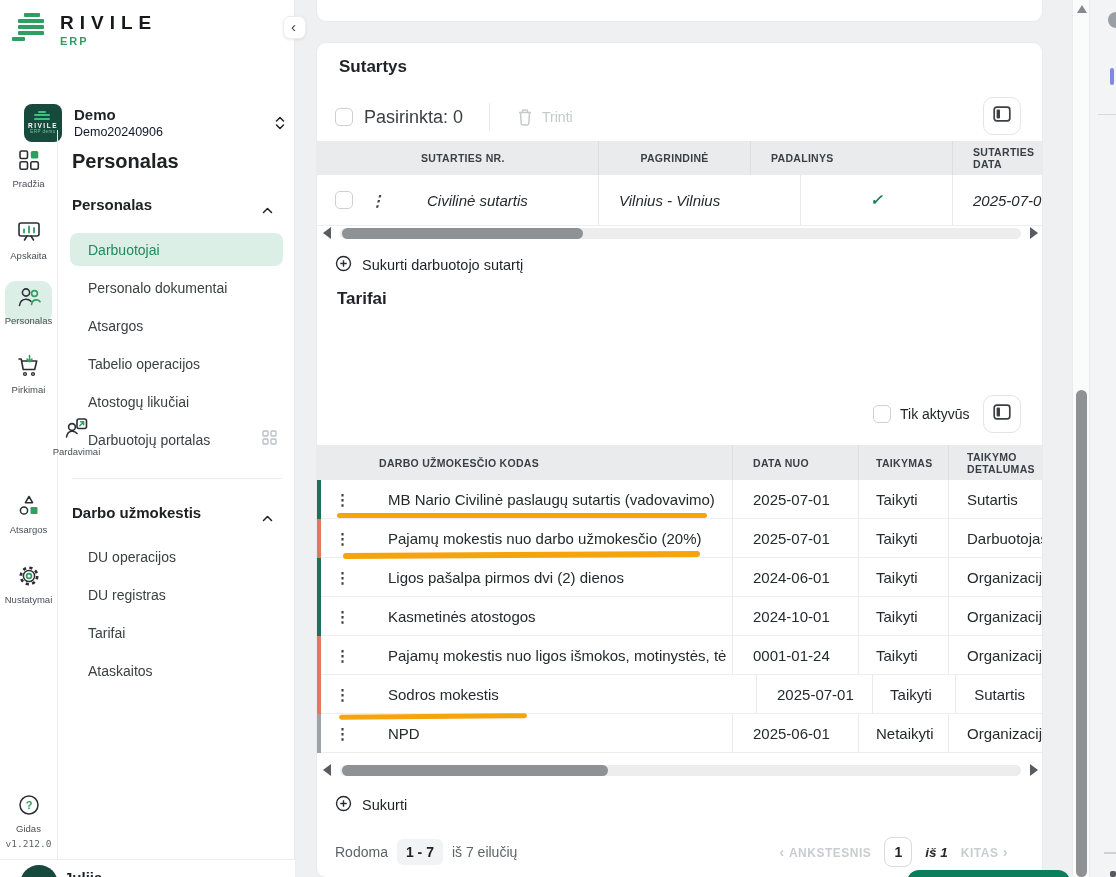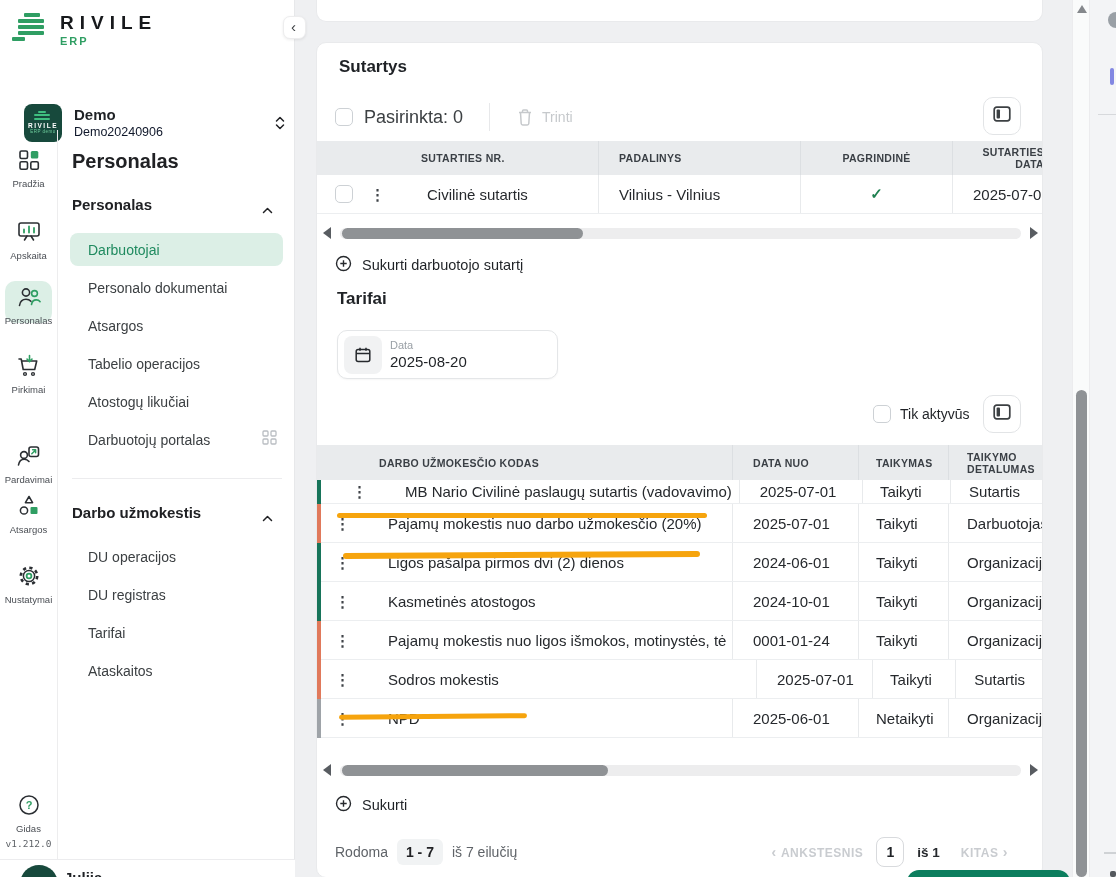--- a/index.html
+++ b/index.html
@@ -98,21 +98,21 @@
   .hl { position:absolute; height:5px; border-radius:3px; background:linear-gradient(90deg,#f6a81c,#ef9305); z-index:3; }
 
   .footer { position:absolute; left:0; top:786px; width:727px; height:44px; }
   .f-left { position:absolute; left:18px; top:10px; display:flex; align-items:center; font-size:14px; color:#5f6368; }
   .f-range { background:#f1f3f4; border-radius:6px; padding:5px 9px; font-weight:700; color:#202124; margin:0 9px; }
   .f-right { position:absolute; right:36px; top:8px; display:flex; align-items:center; }
   .pg-prev,.pg-next { font-size:12px; font-weight:700; letter-spacing:.5px; color:#c9ccd0; cursor:pointer; }
   .pg-prev::before { content:"‹ "; font-size:14px; }
   .pg-next::after { content:" ›"; font-size:14px; }
   .pg-box { width:28px; height:30px; border:1px solid #d8dadd; border-radius:8px; display:flex; align-items:center; justify-content:center; font-size:14px; font-weight:700; color:#1f2226; background:#fff; margin:0 13px; }
-  .pg-of { font-size:13.5px; font-weight:700; color:#26292d; margin-right:21px; }
+  .pg-of { font-size:13.5px; font-weight:700; color:#26292d; margin-right:13px;font-style:italic; }
 
   .chat-btn { position:absolute; left:907px; top:870px; width:163px; height:28px; background:#0c7e5e; border-radius:12px 12px 0 0; cursor:pointer; z-index:6; }
 
   
   .vscroll { position:absolute; left:1072px; top:0; width:18px; height:877px; background:#fafbfb; border-left:1px solid #ececee; border-right:1px solid #ececee; }
   .vs-up { position:absolute; left:4px; top:5px; width:0; height:0; border-left:5px solid transparent; border-right:5px solid transparent; border-bottom:8px solid #85888c; cursor:pointer; }
   .vs-thumb { position:absolute; left:3px; top:390px; width:11px; height:487px; background:#8f9295; border-radius:6px; cursor:grab; }
   .right-sliver { position:absolute; left:1090px; top:0; width:26px; height:877px; background:#f3f4f6; }
   .rs-circle { position:absolute; left:18px; top:12px; width:16px; height:16px; border-radius:50%; background:#9aa0a6; }
   .rs-blue { position:absolute; left:20px; top:68px; width:4px; height:17px; border-radius:2px; background:#8287e2; }
@@ -201,21 +201,21 @@
         <svg width="26" height="24" viewBox="0 0 26 24" fill="none">
             <path d="M3 5h2.2l2 10.5h11.5l2-8.5H6" stroke="#2b2f33" stroke-width="1.6" stroke-linecap="round" stroke-linejoin="round"></path>
             <circle cx="9" cy="20" r="1.4" stroke="#2b2f33" stroke-width="1.4"></circle>
             <circle cx="17" cy="20" r="1.4" stroke="#2b2f33" stroke-width="1.4"></circle>
             <path d="M13.5 1.5v6M11 5l2.5 2.7L16 5" stroke="#2f9e63" stroke-width="1.6" stroke-linecap="round" stroke-linejoin="round"></path>
           </svg>
       </span>
       <span class="rail-label">Pirkimai</span>
     </div>
 
-    <div class="rail-item" style="top:444px;">
+    <div class="rail-item" style="top:416px;margin-left:48px;">
       <span class="rail-ico">
         <svg width="26" height="24" viewBox="0 0 26 24" fill="none">
             <rect x="13" y="3" width="9.5" height="9.5" rx="2" stroke="#2b2f33" stroke-width="1.6"></rect>
             <path d="M15.8 9.8l3.6-3.6M16.6 5.8h3v3" stroke="#2f9e63" stroke-width="1.5" stroke-linecap="round" stroke-linejoin="round"></path>
             <circle cx="8" cy="11" r="3.4" stroke="#2b2f33" stroke-width="1.6"></circle>
             <path d="M2.5 21c.6-3.8 2.8-5.8 5.8-5.8 2 0 3.6.8 4.7 2.2" stroke="#2b2f33" stroke-width="1.6" stroke-linecap="round"></path>
           </svg>
       </span>
       <span class="rail-label">Pardavimai</span>
     </div>
@@ -323,25 +323,25 @@
     <div class="col-btn" style="left:666px; top:54px;">
       <span><svg width="18" height="16" viewBox="0 0 18 16" fill="none">
             <rect x="1.2" y="1.2" width="15.6" height="13.6" rx="2.5" stroke="#3c4043" stroke-width="1.7"></rect>
             <rect x="3.6" y="3.6" width="3.4" height="8.8" rx="1" fill="#3c4043"></rect>
           </svg></span>
     </div>
 
     <div class="tbl" style="top:98px;">
       <div class="thead" style="height:34px;">
         <div class="th" style="width:282px; padding-left:104px;">SUTARTIES NR.</div>
+        <div class="th" style="width:152px; justify-content:center;">PAGRINDINĖ</div>
         <div class="th" style="width:202px; padding-left:20px;">PADALINYS</div>
-        <div class="th" style="width:152px; justify-content:center;">PAGRINDINĖ</div>
-        <div class="th" style="width:91px; padding-left:20px;text-align:right;">SUTARTIES DATA</div>
-      </div>
-      <div class="trow" style="height:39px;">
+        <div class="th" style="width:91px; padding-left:20px;">SUTARTIES DATA</div>
+      </div>
+      <div class="trow" style="height:51px;font-style:italic;">
         <div class="td" style="width:282px; padding-left:18px;">
           <div class="cbx"></div>
           <span class="kebab" style="margin-left:17px;"></span>
           <span style="margin-left:42px;">Civilinė sutartis</span>
         </div>
         <div class="td" style="width:202px; padding-left:20px;">Vilnius - Vilnius</div>
         <div class="td" style="width:152px; justify-content:center;">
             <span class="check">✓</span>
           </div>
         <div class="td" style="width:91px; padding-left:20px;">2025-07-01</div>
@@ -359,51 +359,41 @@
     <div class="create-link" style="left:18px; top:212px;">
       <span><svg width="17" height="17" viewBox="0 0 17 17" fill="none" stroke="#26292d" stroke-width="1.4">
             <circle cx="8.5" cy="8.5" r="7"></circle>
             <path d="M8.5 5.3v6.4M5.3 8.5h6.4"></path>
           </svg></span>
       <span>Sukurti darbuotojo sutartį</span>
     </div>
 
     <h2 class="sec-title" style="left:20px; top:246px;">Tarifai</h2>
 
-    <div class="date-field">
-      <div class="date-ico">
-        <svg width="18" height="18" viewBox="0 0 18 18" fill="none" stroke="#26292d" stroke-width="1.5">
-            <rect x="2.2" y="3.5" width="13.6" height="12" rx="2"></rect>
-            <path d="M2.2 7.5h13.6M6 1.8v3M12 1.8v3"></path>
-          </svg>
-      </div>
-      <div class="date-label">Data</div>
-      <div class="date-value">2025-08-20</div>
-    </div>
 
     <div class="active-filter">
       <div class="cbx"></div>
       <span>Tik aktyvūs</span>
     </div>
     <div class="col-btn" style="left:666px; top:352px;">
       <span><svg width="18" height="16" viewBox="0 0 18 16" fill="none">
             <rect x="1.2" y="1.2" width="15.6" height="13.6" rx="2.5" stroke="#3c4043" stroke-width="1.7"></rect>
             <rect x="3.6" y="3.6" width="3.4" height="8.8" rx="1" fill="#3c4043"></rect>
           </svg></span>
     </div>
 
     <div class="tbl" style="top:402px;">
       <div class="thead" style="height:35px;">
         <div class="th" style="width:416px; padding-left:62px;">DARBO UŽMOKESČIO KODAS</div>
         <div class="th" style="width:126px; padding-left:20px;">DATA NUO</div>
         <div class="th" style="width:90px; padding-left:17px;">TAIKYMAS</div>
         <div class="th" style="width:95px; padding-left:18px; line-height:12px; white-space:normal;">TAIKYMO DETALUMAS</div>
       </div>
 
-      <div class="trow" style="height:24px;padding-left:17px;">
+      <div class="trow" style="height:39px;">
         <div class="bar" style="background: rgb(23, 116, 90);"></div>
         <div class="td" style="width:416px; padding-left:18px;">
             <span class="kebab"></span>
             <span style="margin-left:38px;">MB Nario Civilinė paslaugų sutartis (vadovavimo)</span>
           </div>
         <div class="td" style="width:126px; padding-left:20px;">2025-07-01</div>
         <div class="td" style="width:90px; padding-left:17px;">Taikyti</div>
         <div class="td" style="width:95px; padding-left:18px;">Sutartis</div>
       </div>
 

